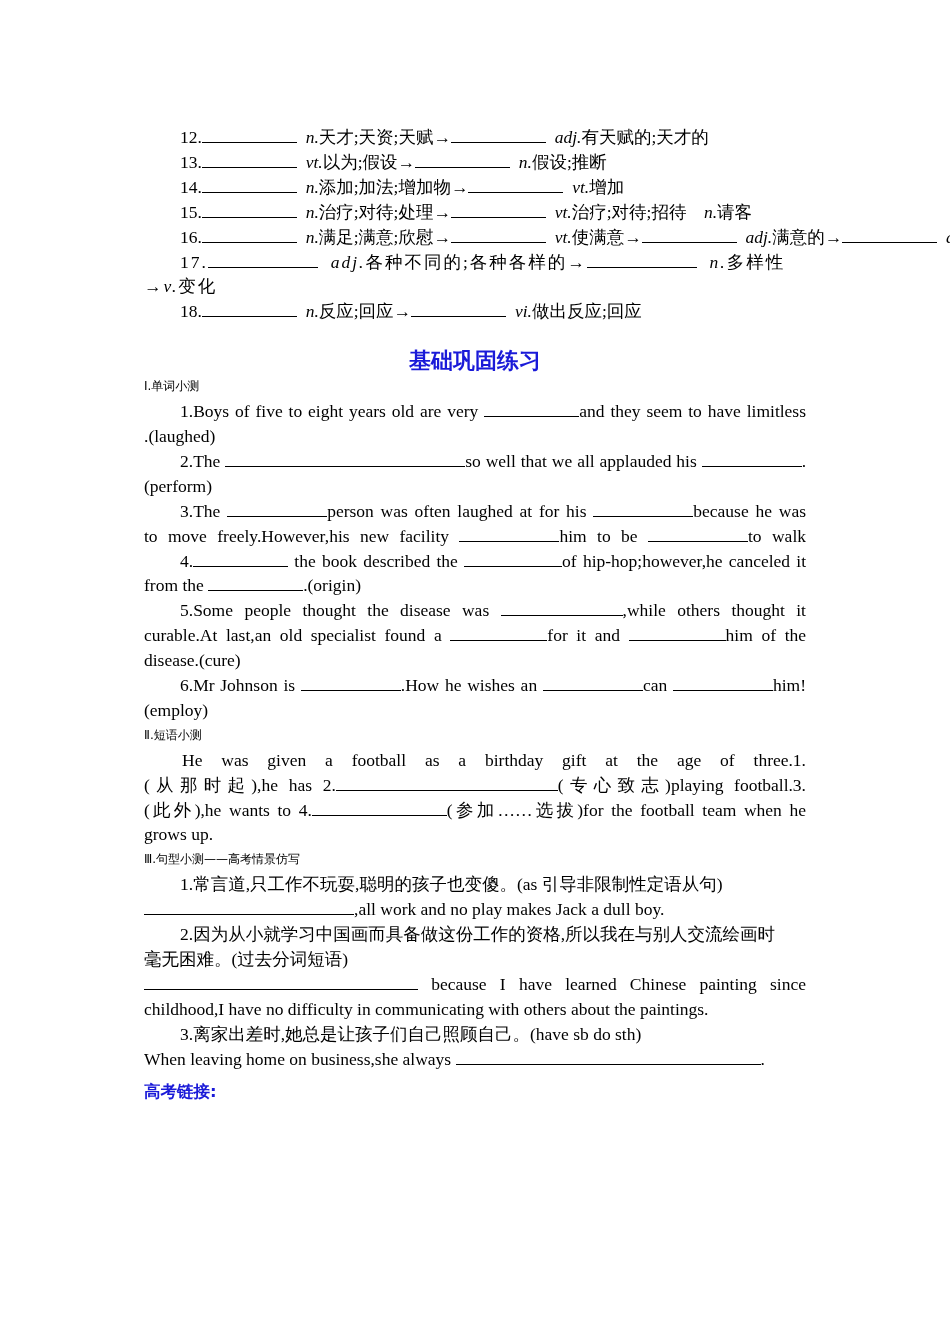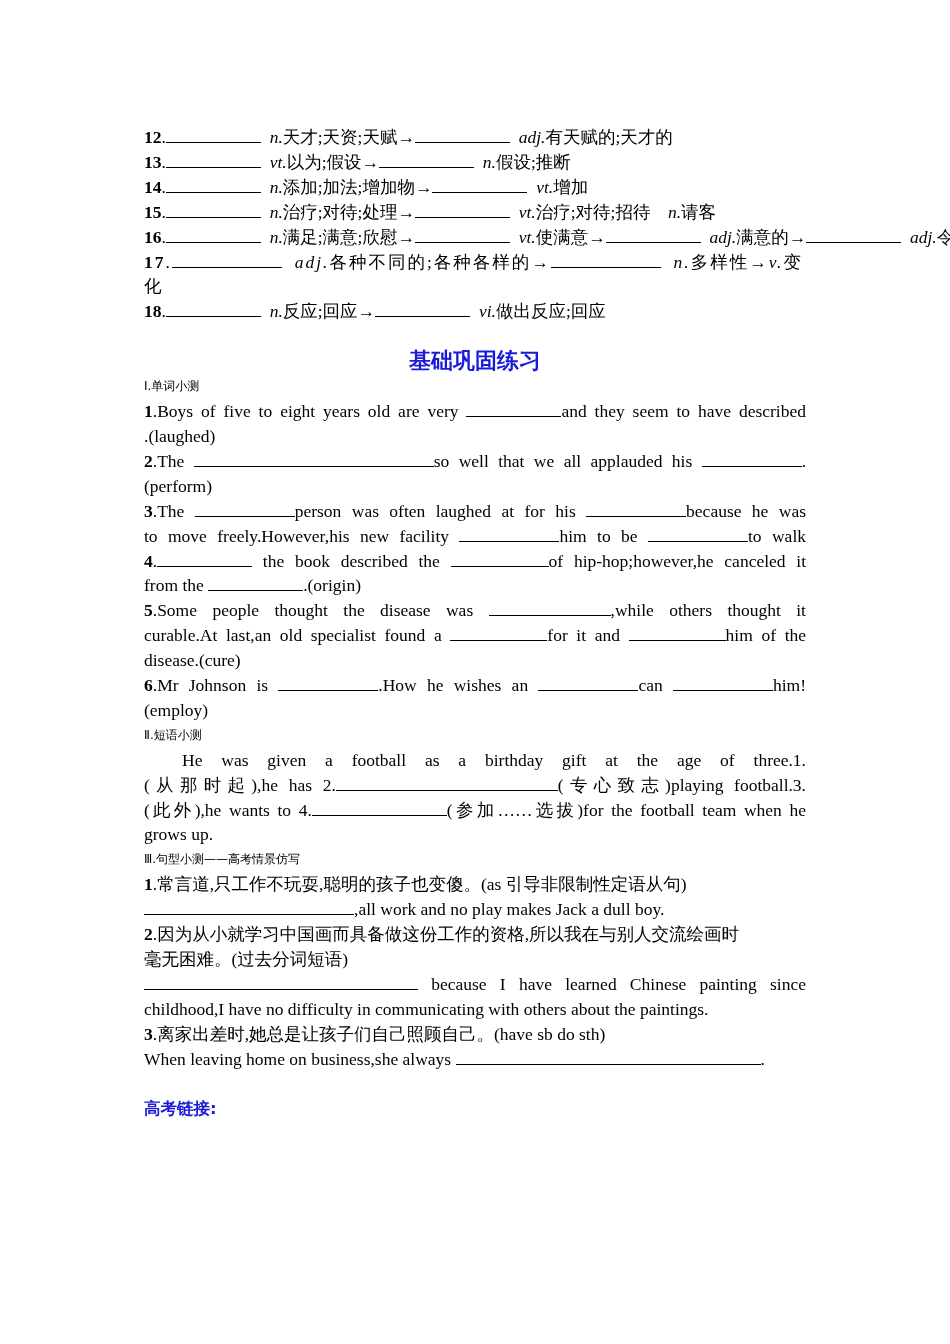--- a/index.html
+++ b/index.html
@@ -2,25 +2,25 @@
 <html><head>
 <meta charset="utf-8">
 <style>
   html, body { margin: 0; padding: 0; background: #ffffff; }
   body { width: 950px; height: 1344px; position: relative; overflow: hidden;
          font-family: "Liberation Serif", "DejaVu Serif", serif; color: #000; }
   .page { position: absolute; left: 144px; top: 125px; width: 662px; font-size: 17.5px; line-height: 24.9px; }
   .line { white-space: nowrap; }
   .just { text-align: justify; text-align-last: justify; white-space: normal; }
   .blank { display: inline-block; border-bottom: 1px solid #000; height: 17px; vertical-align: baseline; }
-  b.num { font-weight: bold; }
+  b.num { font-weight: normal; margin-left: 36px; }
   i { font-style: italic; }
   .heading { color: #1a1ad8; font-weight: bold; text-align: center; margin-top: 25px; font-family: "DejaVu Sans", sans-serif; font-size: 22px; }
   .section { font-family: "DejaVu Sans", sans-serif; font-size: 12px; }
-  .link-title { color: #1a1ad8; font-weight: bold; font-family: "DejaVu Sans", sans-serif; font-size: 16.5px; margin-top: 25px; }
+  .link-title { color: #1a1ad8; font-weight: bold; font-family: "DejaVu Sans", sans-serif; font-size: 16.5px; margin-top: 8px; }
   .indent { text-indent: 38px; }
   .spread { letter-spacing: 2px; }
 </style>
 </head>
 <body>
 
 <div class="page">
 
   <div class="line">
     <b class="num">12</b>.<span class="blank" style="width:95px"></span>&nbsp; <i>n.</i><span>天才;天资;天赋→</span><span class="blank" style="width:95px"></span>&nbsp; <i>adj.</i><span>有天赋的;天才的</span>
@@ -48,21 +48,21 @@
 
   <div class="line">
     <b class="num">18</b>.<span class="blank" style="width:95px"></span>&nbsp; <i>n.</i><span>反应;回应→</span><span class="blank" style="width:95px"></span>&nbsp; <i>vi.</i><span>做出反应;回应</span>
   </div>
 
   <div class="heading">基础巩固练习</div>
 
   <div class="section">Ⅰ.单词小测</div>
 
   <div>
-    <div class="just"><b class="num">1</b><span>.Boys of five to eight years old are very </span><span class="blank" style="width:95px"></span><span>and they seem to have described</span></div>
+    <div class="just"><b class="num">1</b><span>.Boys of five to eight years old are very </span><span class="blank" style="width:95px"></span><span>and they seem to have limitless</span></div>
     <div class="line">.(laughed)</div>
   </div>
 
   <div>
     <div class="just"><b class="num">2</b><span>.The </span><span class="blank" style="width:240px"></span><span>so well that we all applauded his </span><span class="blank" style="width:100px"></span><span>.</span></div>
     <div class="line">(perform)</div>
   </div>
 
   <div>
     <div class="just"><b class="num">3</b><span>.The </span><span class="blank" style="width:100px"></span><span>person was often laughed at for his </span><span class="blank" style="width:100px"></span><span>because he was</span></div>

